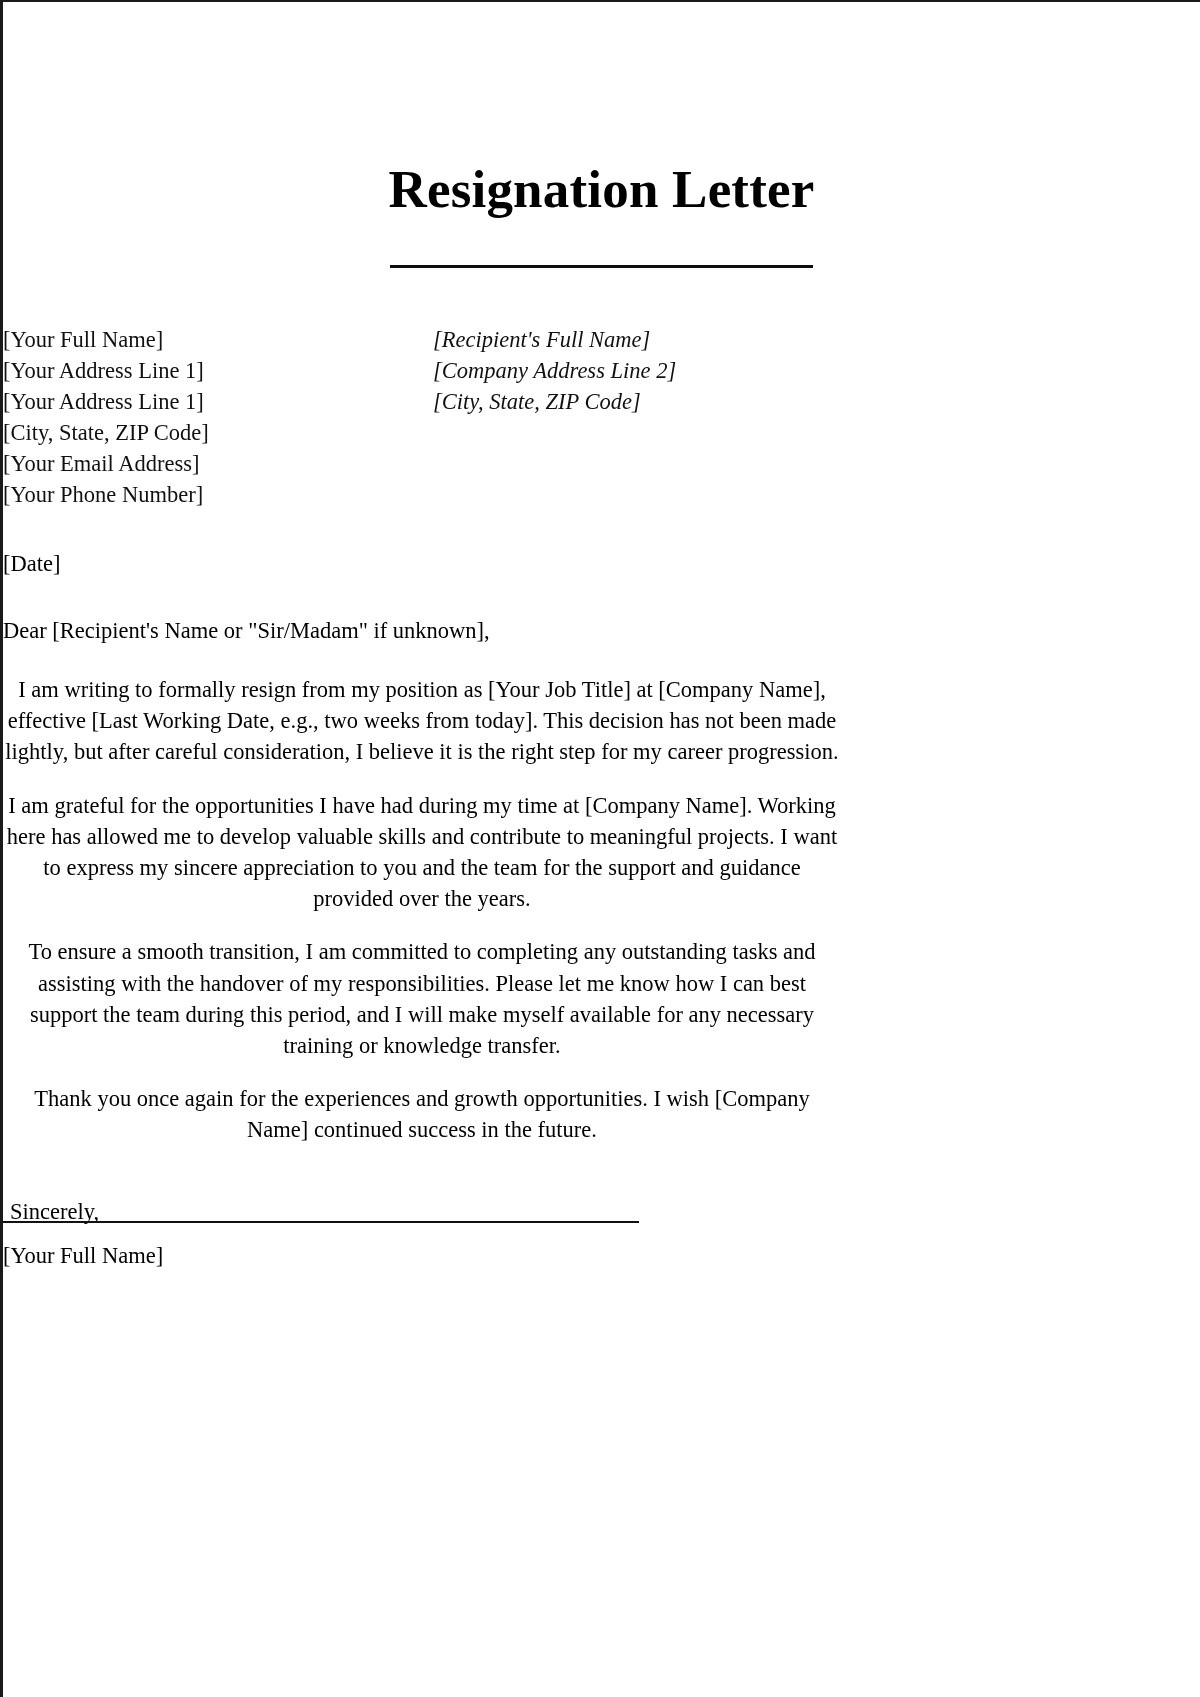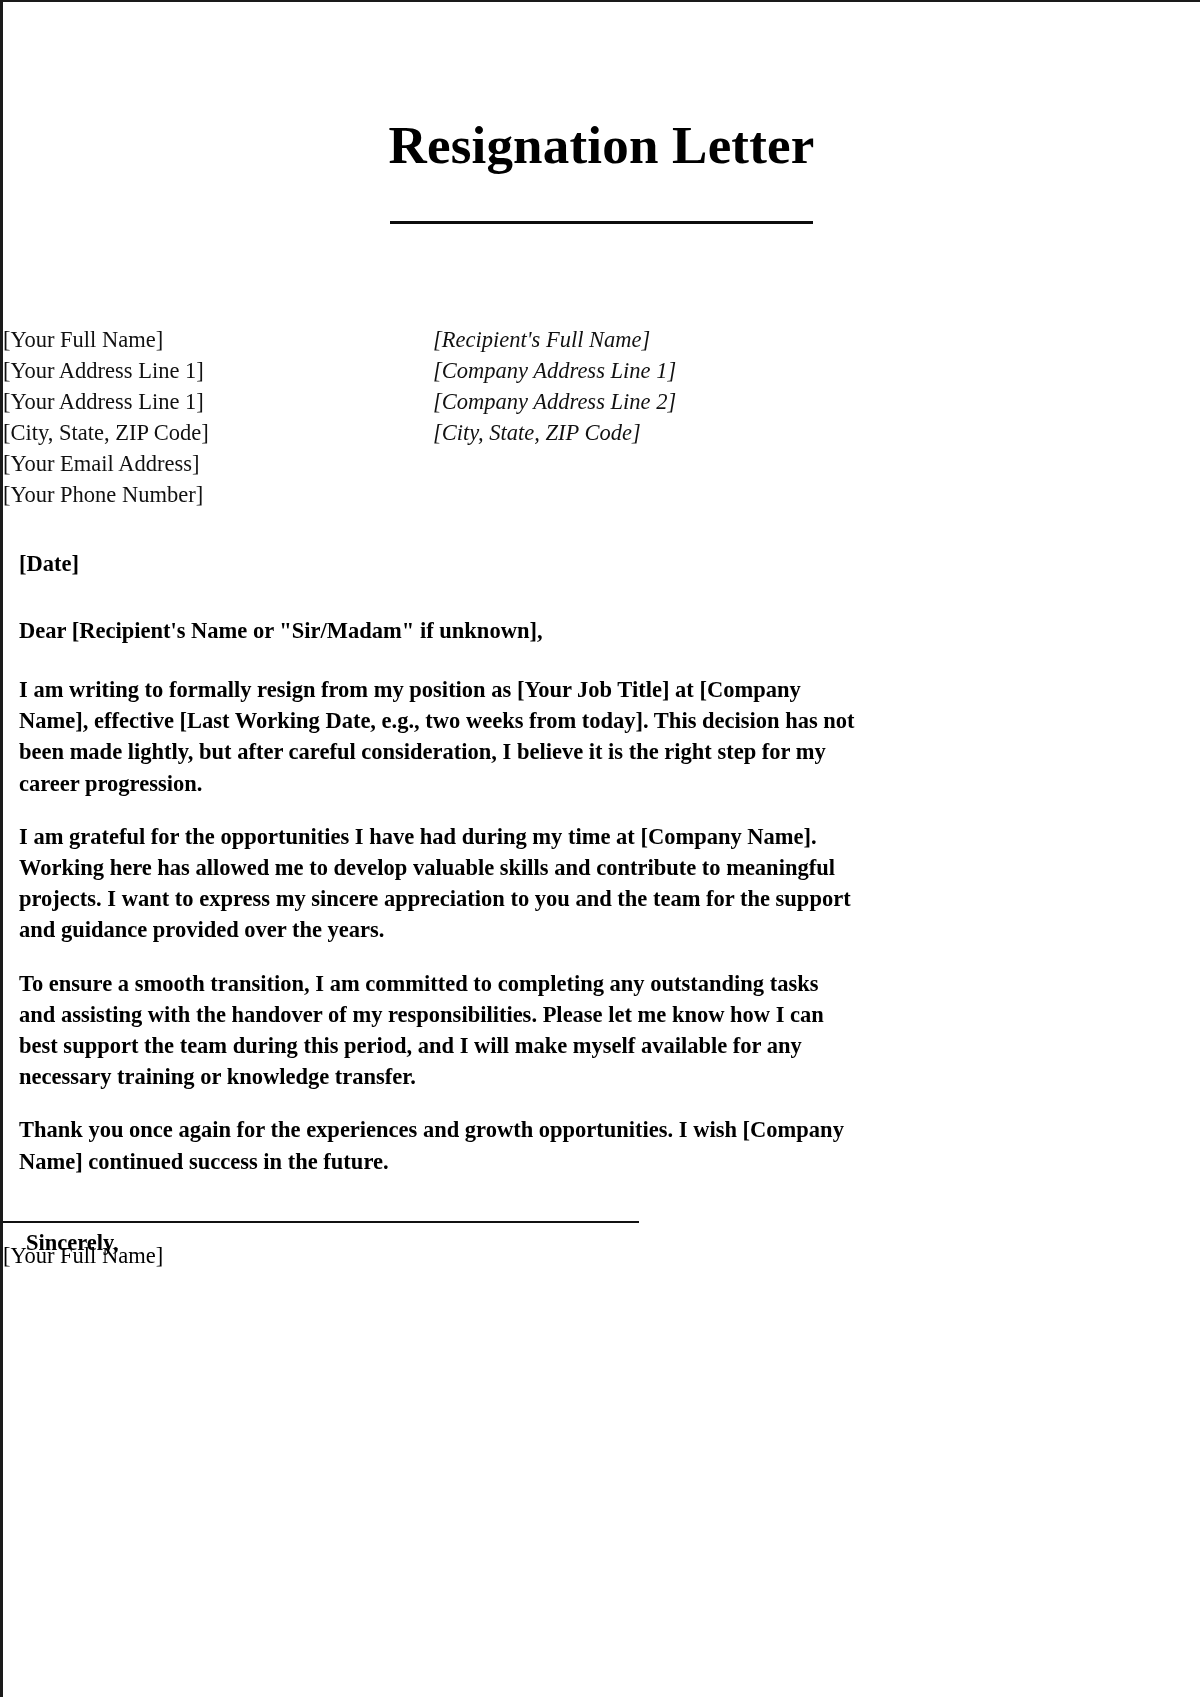--- a/index.html
+++ b/index.html
@@ -32,20 +32,21 @@
     left: 0;
     top: 0;
     width: 1197px;
     height: 1694px;
   }
 
   
   .title-block {
     text-align: center;
     padding-top: 116px;
+    margin-top: 44px;
   }
   .doc-title {
     font-family: "Liberation Serif", "DejaVu Serif", serif;
     font-weight: 700;
     font-size: 53px;
     line-height: 1.05;
     letter-spacing: 0.2px;
     margin: 0;
     color: #000;
   }
@@ -76,39 +77,38 @@
     font-size: 22.5px;
     line-height: 31px;
     color: #111;
     white-space: nowrap;
   }
 
   
   .letter-body {
     position: absolute;
     top: 546px;
-    left: 16px;
+    left: 0;
     width: 838px;
-    font-weight: bold;
   }
   .date-line {
     font-size: 22.5px;
     line-height: 31px;
     margin: 0 0 36px 0;
   }
   .salutation {
     font-size: 22.5px;
     line-height: 31px;
     margin: 0 0 28px 0;
   }
   .para {
     font-size: 22.5px;
     line-height: 31.2px;
     margin: 0 0 22px 0;
-    text-align: left;
+    text-align: center;
   }
   .closing {
     font-size: 22.5px;
     line-height: 31px;
     margin: 50px 0 0 0;
     padding-left: 7px;
   }
 
   
   .signature-area {
@@ -143,21 +143,20 @@
       <div class="addr-col left">
         <div class="addr-line">[Your Full Name]</div>
         <div class="addr-line">[Your Address Line 1]</div>
         <div class="addr-line">[Your Address Line 1]</div>
         <div class="addr-line">[City, State, ZIP Code]</div>
         <div class="addr-line">[Your Email Address]</div>
         <div class="addr-line">[Your Phone Number]</div>
       </div>
       <div class="addr-col right">
         <div class="addr-line">[Recipient's Full Name]</div>
-        <div class="addr-line">[Company Address Line 1]</div>
         <div class="addr-line">[Company Address Line 2]</div>
         <div class="addr-line">[City, State, ZIP Code]</div>
       </div>
     </div>
 
     <div class="letter-body">
       <div class="date-line">[Date]</div>
       <div class="salutation">Dear [Recipient's Name or "Sir/Madam" if unknown],</div>
 
       <p class="para">I am writing to formally resign from my position as [Your Job Title] at [Company Name], effective [Last Working Date, e.g., two weeks from today]. This decision has not been made lightly, but after careful consideration, I believe it is the right step for my career progression.</p>

